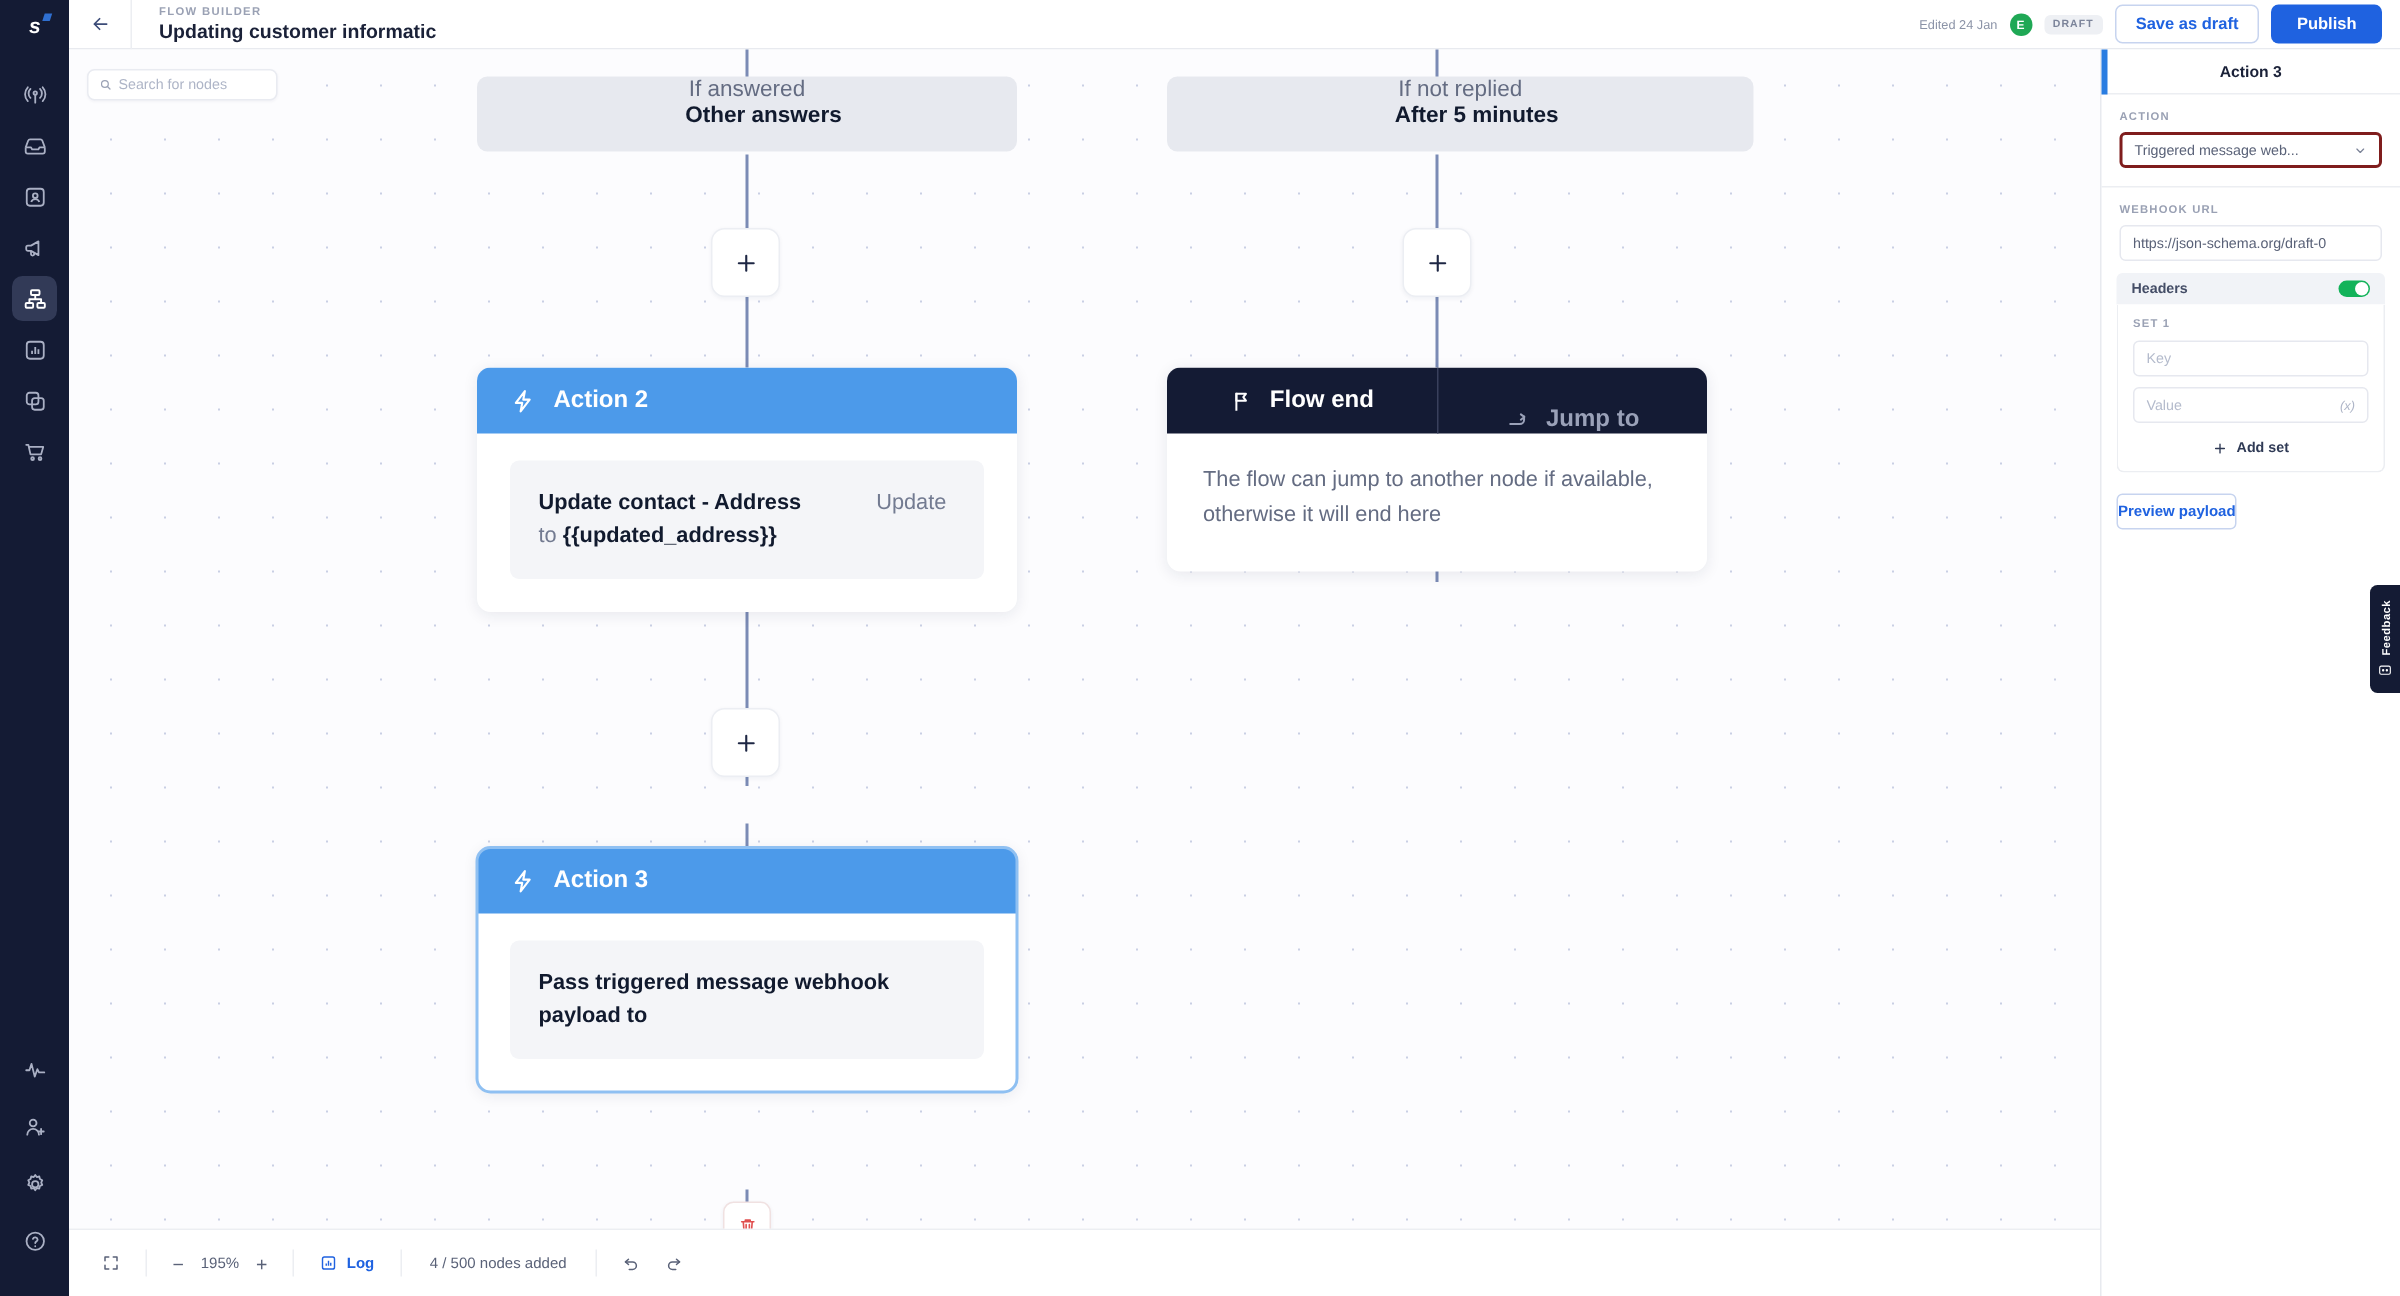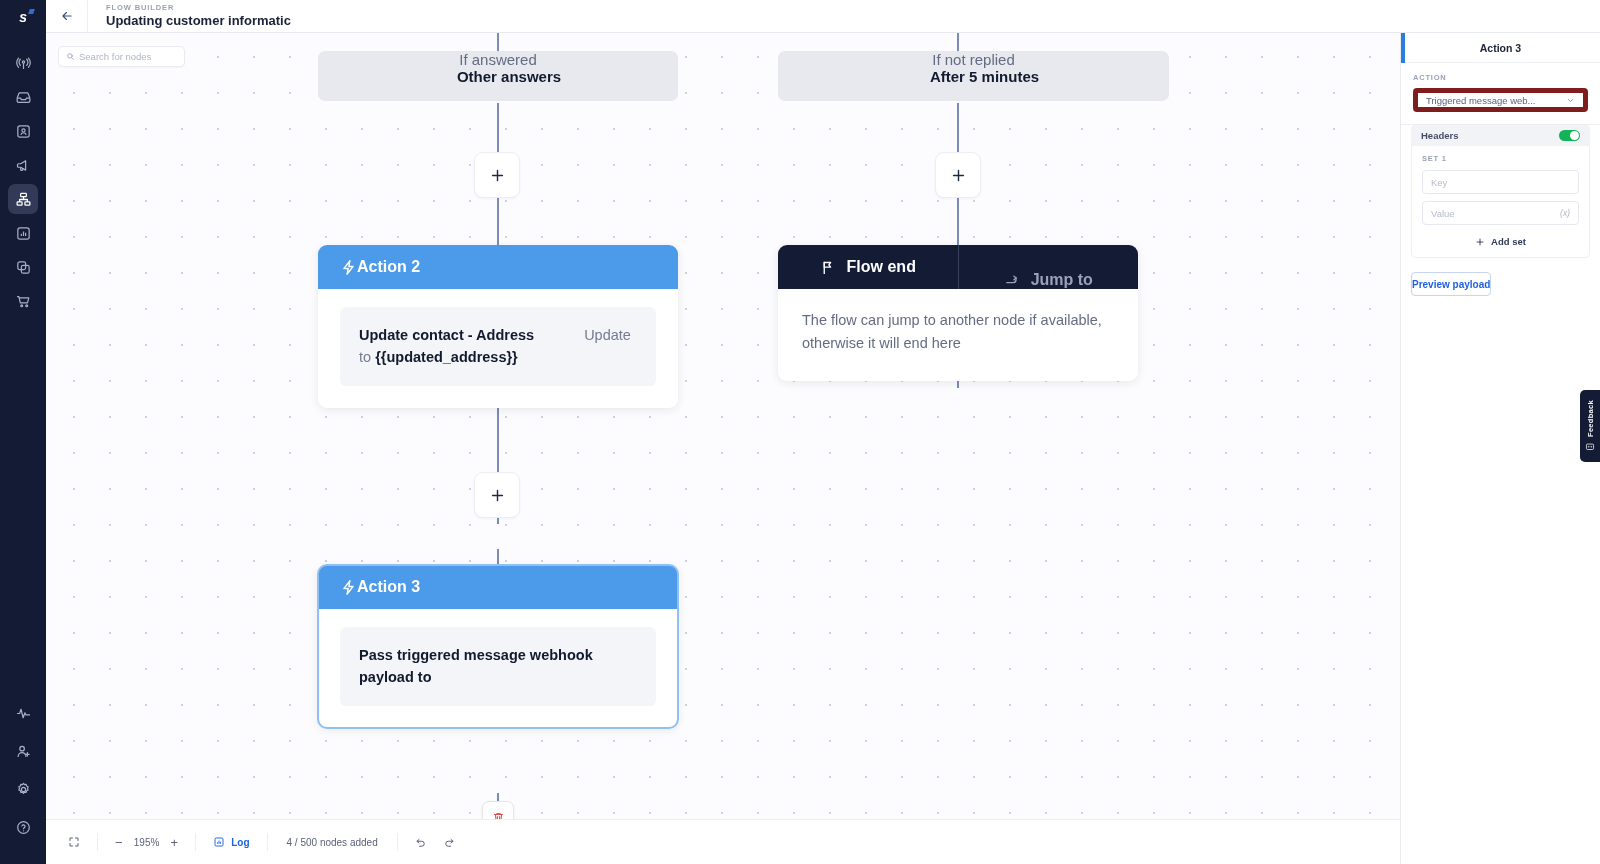--- a/index.html
+++ b/index.html
@@ -127,21 +127,21 @@
   .plus svg { width: 17px; height: 17px; }
 
   
   .node {
     position: absolute; width: 360px; border-radius: 9px; background: #fff;
     box-shadow: 0 2px 10px rgba(25,35,70,.09); overflow: hidden; z-index: 2;
   }
   .node.selected { outline: 2px solid #8fc0f2; outline-offset: -1px; }
   .node-head {
     height: 44px; background: #4c9aea; display: flex; align-items: center;
-    padding: 0 22px; gap: 0;
+    padding: 0 22px; gap: 12px;
   }
   .node-head .bolt svg { width: 17px; height: 19px; display: block; }
   .node-head .label { color: #fff; font-size: 16px; font-weight: bold; }
   .node-body { padding: 18px 22px 22px; }
   .node-inner {
     background: #f4f5f8; border-radius: 6px; padding: 17px 19px;
     font-size: 14.5px; line-height: 1.55;
   }
   .node-inner .strong { color: #111a2e; font-weight: bold; }
   .node-inner .muted { color: #737b91; margin-left: 46px; }
@@ -195,21 +195,21 @@
     display: flex; align-items: center; justify-content: center;
     font-size: 10.5px; font-weight: bold; color: #1a2138;
   }
   .rp-section { padding: 10px 12px 12px; }
   .rp-sec-divider { border-bottom: 1px solid #eceef2; }
   .rp-label {
     font-size: 7.5px; letter-spacing: .8px; color: #9aa1b4; font-weight: 600;
     text-transform: uppercase; margin-bottom: 6px;
   }
   .rp-select {
-    height: 24px; border: 5px solid #7f1d1d; border-radius: 4px; background: #fff;
+    height: 24px; border: 2px solid #7f1d1d; border-radius: 4px; background: #fff;
     display: flex; align-items: center; padding: 0 8px;
     font-size: 9.5px; color: #5a6278; cursor: pointer;
   }
   .rp-select .chev { margin-left: auto; }
   .rp-select .chev svg { width: 9px; height: 9px; display: block; }
   .rp-input {
     height: 24px; border: 1px solid #e6e8ef; border-radius: 4px; background: #fff;
     display: flex; align-items: center; padding: 0 8px; position: relative;
   }
   .rp-input input {
@@ -362,20 +362,27 @@
 
   <div class="topbar">
     <div class="back-btn">
       <svg viewBox="0 0 24 24" fill="none" stroke="#3c4c78" stroke-width="2" stroke-linecap="round" stroke-linejoin="round">
         <path d="M19 12H5M11 6l-6 6 6 6"></path>
       </svg>
     </div>
     <div class="title-wrap">
       <div class="eyebrow">FLOW BUILDER</div>
       <div class="doc-title">Updating customer informatic</div>
+    </div>
+    <div class="top-right">
+      <span class="edited">Edited 24 Jan</span>
+      <span class="avatar">E</span>
+      <span class="draft-badge">DRAFT</span>
+      <button class="btn-outline">Save as draft</button>
+      <button class="btn-primary">Publish</button>
     </div>
   </div>
 
   <div class="canvas">
 
     <div class="search-box">
       <svg viewBox="0 0 24 24" fill="none" stroke="#9aa1b4" stroke-width="2.2" stroke-linecap="round">
         <circle cx="10.5" cy="10.5" r="6"></circle>
           <path d="M15 15l4.5 4.5"></path>
       </svg>
@@ -534,20 +541,26 @@
       <div class="rp-select">
         <span>Triggered message web...</span>
         <span class="chev">
           <svg viewBox="0 0 24 24" fill="none" stroke="#6b7punch" stroke-width="2.2" stroke-linecap="round" stroke-linejoin="round">
               <path d="M6 9l6 6 6-6" stroke="#7b8398"></path>
             </svg>
         </span>
       </div>
     </div>
 
+    <div class="rp-section" style="padding-bottom:8px;">
+      <div class="rp-label">WEBHOOK URL</div>
+      <div class="rp-input">
+        <input value="https://json-schema.org/draft-0" style="">
+      </div>
+    </div>
 
     <div class="headers-row">
       <span class="t">Headers</span>
       <span class="toggle">
           <span class="knob"></span>
         </span>
     </div>
 
     <div class="set-card">
       <div class="set-label">SET 1</div>

